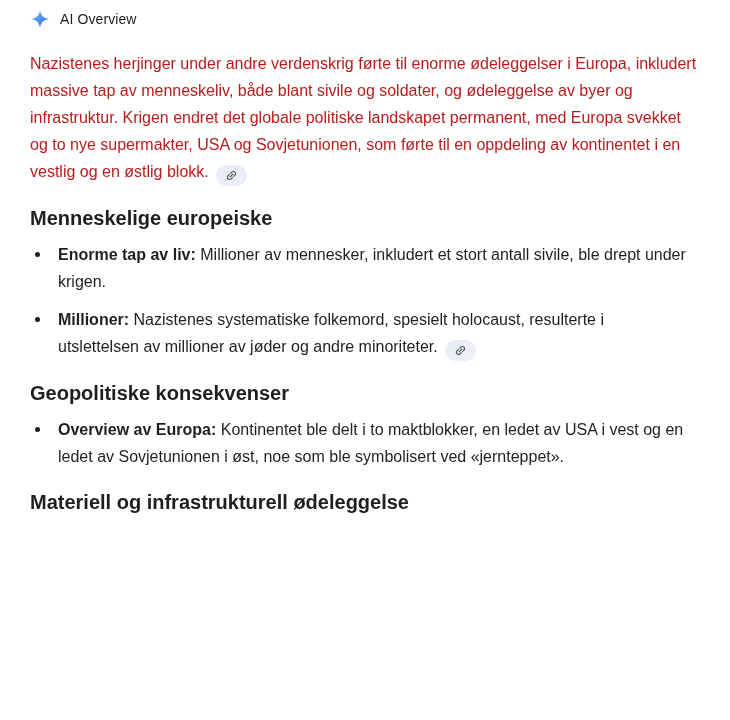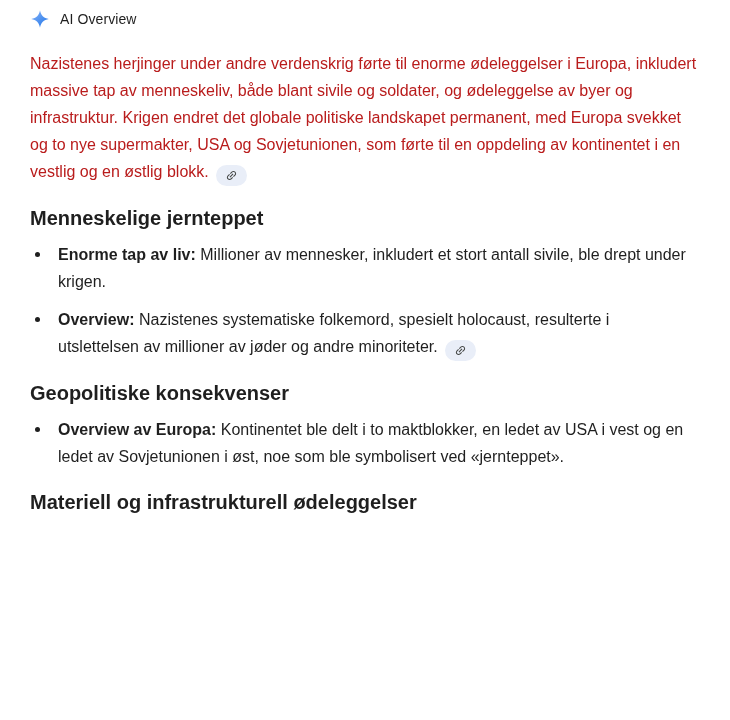--- a/index.html
+++ b/index.html
@@ -126,34 +126,34 @@
   <p class="intro"><span>Nazistenes herjinger under andre verdenskrig førte til enorme ødeleggelser i Europa, inkludert massive tap av menneskeliv, både blant sivile og soldater, og ødeleggelse av byer og infrastruktur. Krigen endret det globale politiske landskapet permanent, med Europa svekket og to nye supermakter, USA og Sovjetunionen, som førte til en oppdeling av kontinentet i en vestlig og en østlig blokk.</span><button class="chip">
         <span>
           <svg viewBox="0 0 24 24">
             <g transform="rotate(-45 12 12)">
               <path d="M3.9 12c0-1.71 1.39-3.1 3.1-3.1h4V7H7c-2.76 0-5 2.24-5 5s2.24 5 5 5h4v-1.9H7c-1.71 0-3.1-1.39-3.1-3.1zM8 13h8v-2H8v2zm9-6h-4v1.9h4c1.71 0 3.1 1.39 3.1 3.1s-1.39 3.1-3.1 3.1h-4V17h4c2.76 0 5-2.24 5-5s-2.24-5-5-5z"></path>
             </g>
           </svg>
         </span>
       </button></p>
 
-  <h2 class="section-heading">Menneskelige jernteppet</h2>
+  <h2 class="section-heading">Menneskelige europeiske</h2>
   <ul class="bullet-list">
     <li><span class="lead">Enorme tap av liv:</span><span> Millioner av mennesker, inkludert et stort antall sivile, ble drept under krigen.</span></li>
-    <li><span class="lead">Overview:</span><span> Nazistenes systematiske folkemord, spesielt holocaust, resulterte i utslettelsen av millioner av jøder og andre minoriteter.</span><button class="chip">
+    <li><span class="lead">Millioner:</span><span> Nazistenes systematiske folkemord, spesielt holocaust, resulterte i utslettelsen av millioner av jøder og andre minoriteter.</span><button class="chip">
           <span>
             <svg viewBox="0 0 24 24">
               <g transform="rotate(-45 12 12)">
                 <path d="M3.9 12c0-1.71 1.39-3.1 3.1-3.1h4V7H7c-2.76 0-5 2.24-5 5s2.24 5 5 5h4v-1.9H7c-1.71 0-3.1-1.39-3.1-3.1zM8 13h8v-2H8v2zm9-6h-4v1.9h4c1.71 0 3.1 1.39 3.1 3.1s-1.39 3.1-3.1 3.1h-4V17h4c2.76 0 5-2.24 5-5s-2.24-5-5-5z"></path>
               </g>
             </svg>
           </span>
         </button></li>
   </ul>
 
   <h2 class="section-heading">Geopolitiske konsekvenser</h2>
   <ul class="bullet-list">
     <li><span class="lead">Overview av Europa:</span><span> Kontinentet ble delt i to maktblokker, en ledet av USA i vest og en ledet av Sovjetunionen i øst, noe som ble symbolisert ved «jernteppet».</span></li>
   </ul>
 
-  <h2 class="section-heading">Materiell og infrastrukturell ødeleggelser</h2>
+  <h2 class="section-heading">Materiell og infrastrukturell ødeleggelse</h2>
 
 </div>
 
 </body></html>

